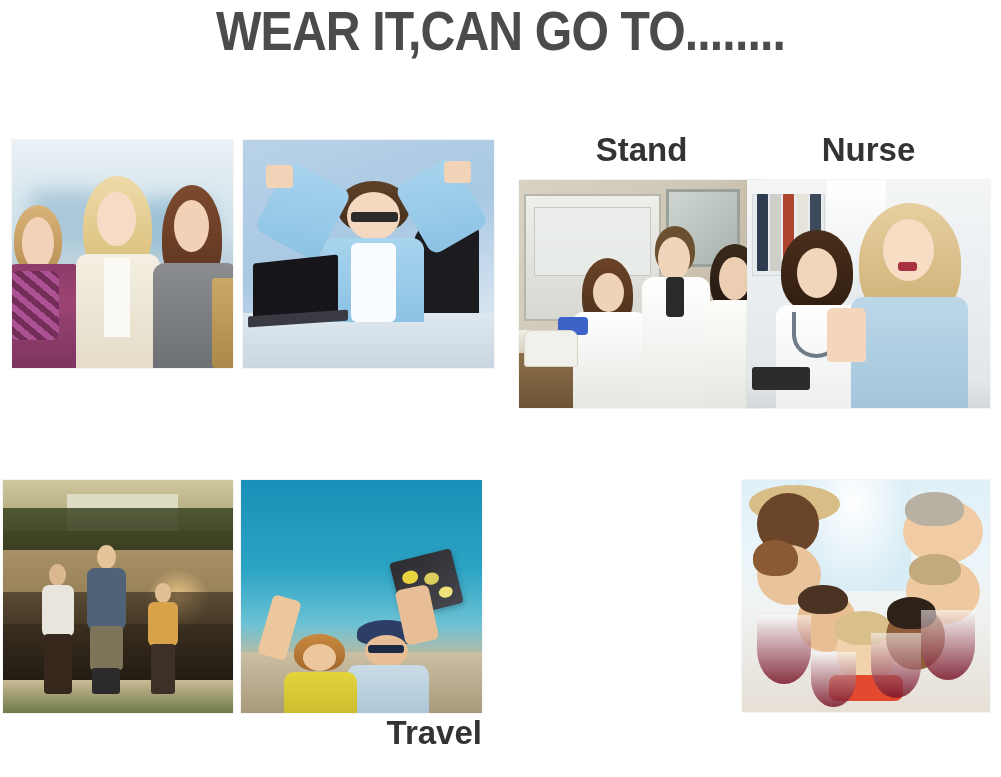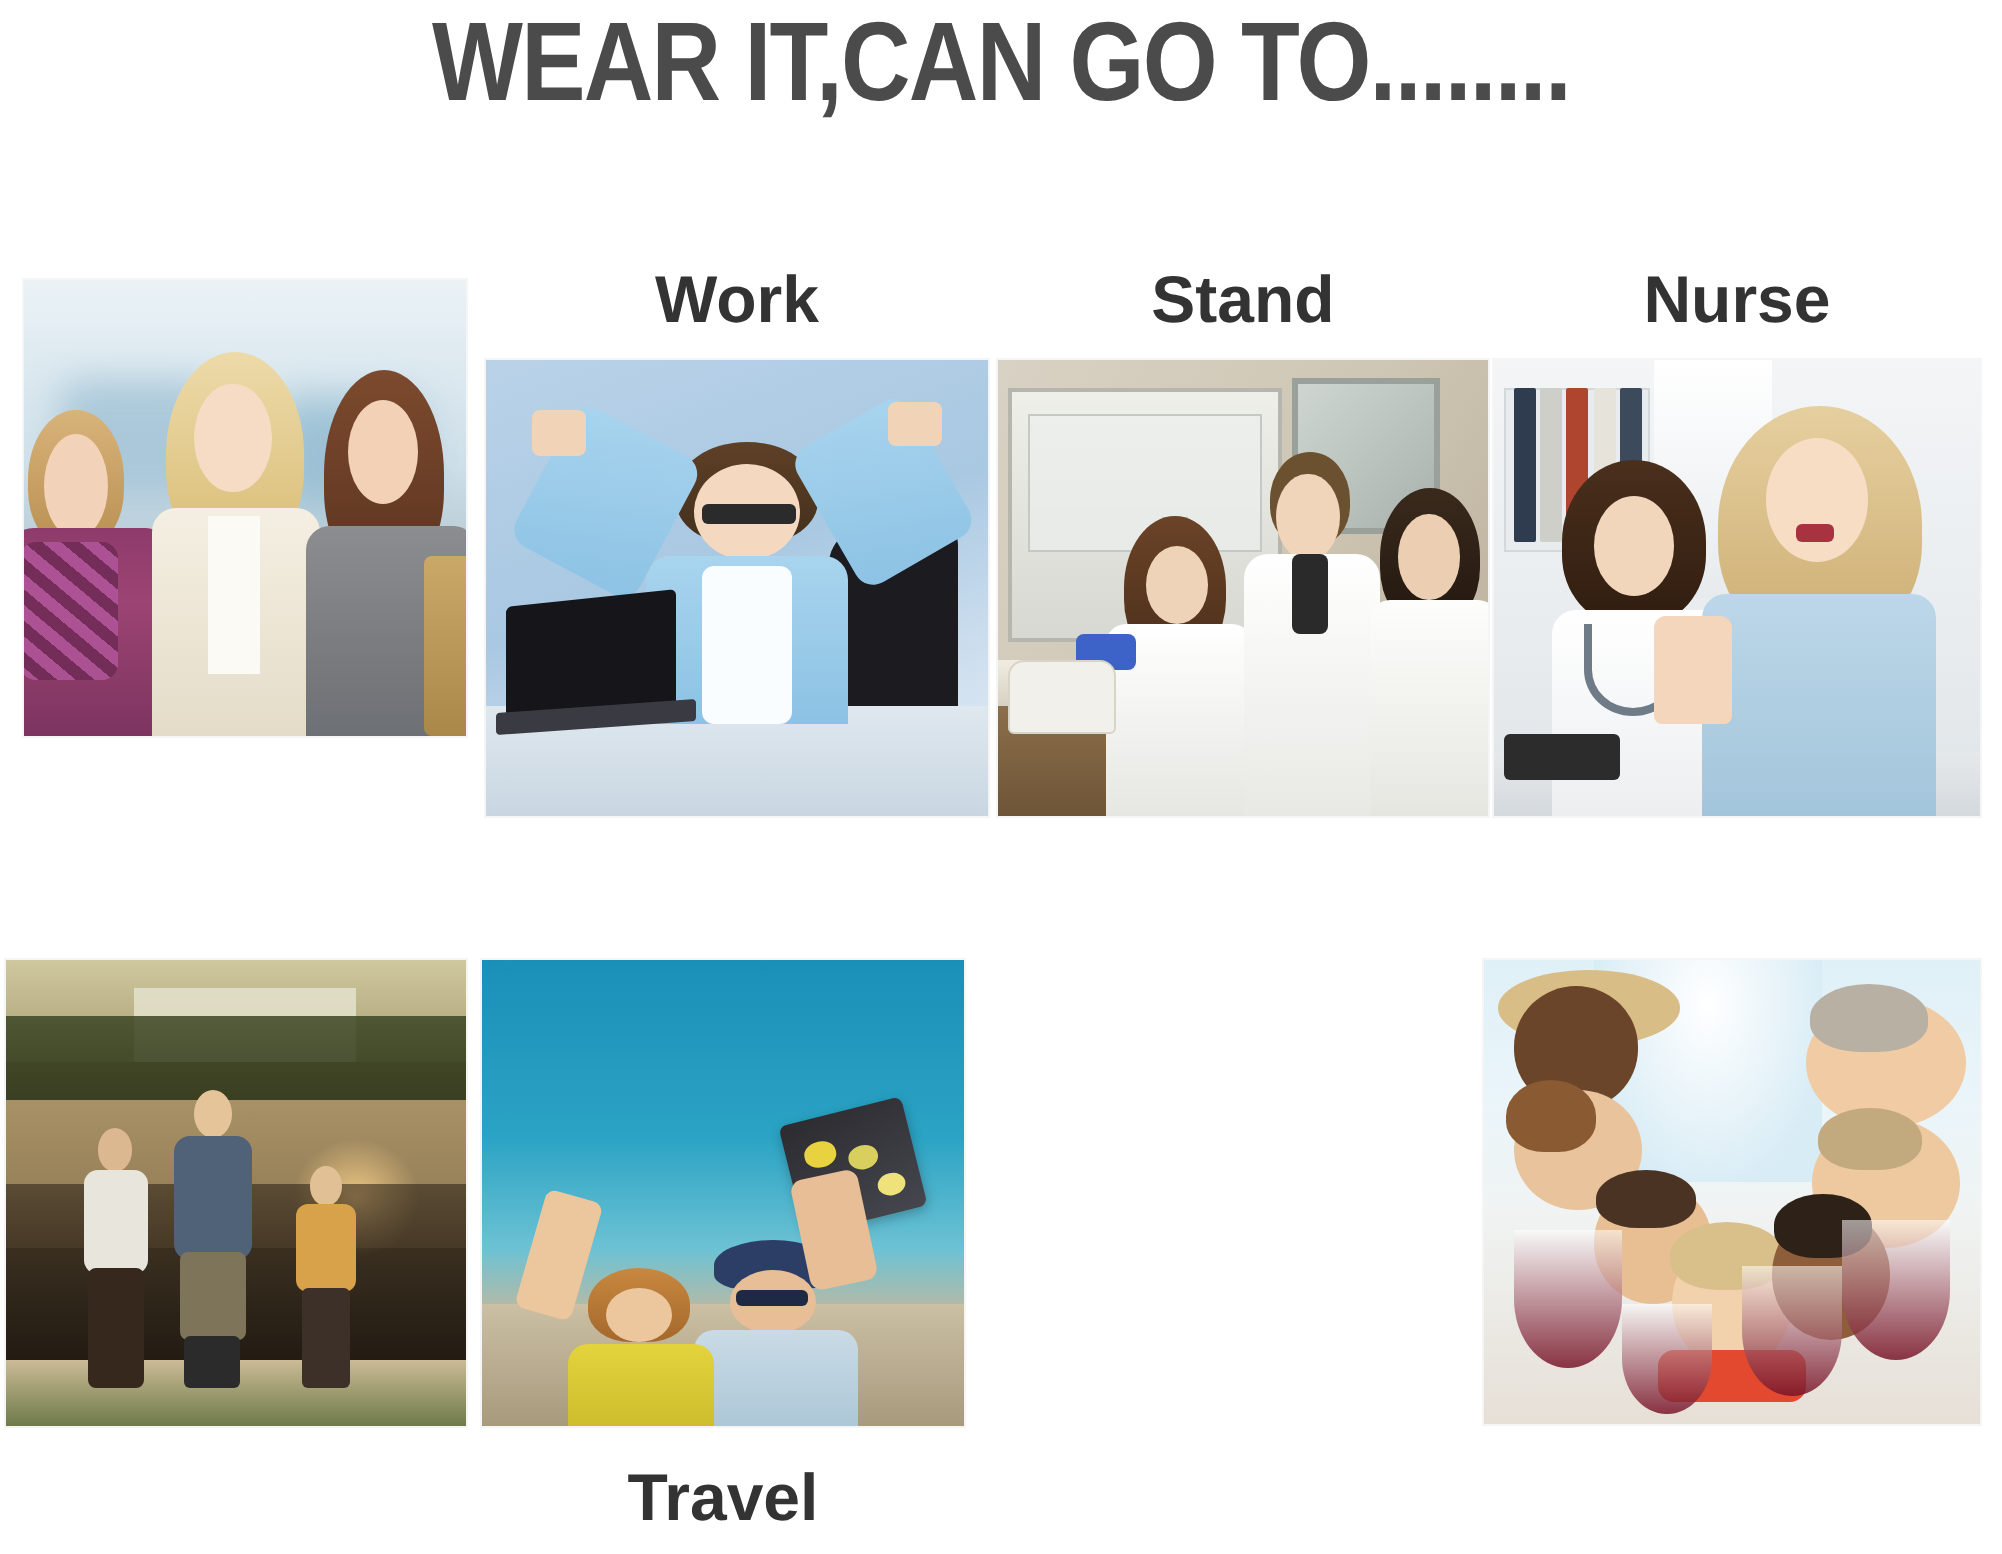--- a/index.html
+++ b/index.html
@@ -195,21 +195,20 @@
           <div class="hair" style="left:10%; top:2%; width:72%; height:56%; background:linear-gradient(180deg,#7c4a2e,#5c3420);"></div>
           <div class="head" style="left:24%; top:10%; width:42%; height:28%; background:#f2d1b6;"></div>
           <div class="body" style="left:0; top:44%; width:100%; height:56%;
                background:linear-gradient(180deg,#8b8d90,#6d7074); border-radius:12px 10px 0 0;"></div>
           <div class="body" style="left:70%; top:52%; width:28%; height:48%; background:linear-gradient(180deg,#c9a868,#a98849); border-radius:4px;"></div>
         </div>
       </div>
     </div>
 
     <div class="cell" style="left:243px; width:251px;">
-      <div class="cell-label">Work</div>
       <div class="photo sc-work" style="margin-top:10px; width:251px; height:228px;">
         <div class="layer chair"></div>
         <div class="layer desk"></div>
 
         <div class="fig" style="left:30%; top:18%; width:44%; height:62%;">
           <div class="hair" style="left:18%; top:0; width:64%; height:36%; background:linear-gradient(180deg,#5e4026,#43301d);"></div>
           <div class="head" style="left:26%; top:8%; width:48%; height:34%; background:#f4d9c0;"></div>
           <div style="position:absolute; left:30%; top:22%; width:42%; height:7%; background:#2b2b2b; border-radius:3px;"></div>
           <div class="body" style="left:4%; top:40%; width:92%; height:60%;
                background:linear-gradient(180deg,#a8d4ee,#8cc2e4); border-radius:12px 12px 0 0;"></div>
@@ -220,21 +219,21 @@
              background:linear-gradient(160deg,#a8d4ee,#8cc2e4); border-radius:10px; transform:rotate(28deg);"></div>
         <div class="fig" style="left:9%; top:11%; width:11%; height:10%; background:#f1d3b8; border-radius:4px;"></div>
         <div class="fig" style="right:8%; top:12%; width:26%; height:34%;
              background:linear-gradient(200deg,#a8d4ee,#8cc2e4); border-radius:10px; transform:rotate(-30deg);"></div>
         <div class="fig" style="right:9%; top:9%; width:11%; height:10%; background:#f1d3b8; border-radius:4px;"></div>
         <div class="layer laptop-screen"></div>
         <div class="layer laptop-base"></div>
       </div>
     </div>
 
-    <div class="cell" style="left:499px; width:245px;">
+    <div class="cell" style="left:519px; width:245px;">
       <div class="cell-label">Stand</div>
       <div class="photo sc-stand" style="margin-top:10px; width:245px; height:228px;">
         <div class="layer wall"></div>
         <div class="layer window"></div>
         <div class="layer hood"></div>
         <div class="layer hood-glass"></div>
         <div class="layer counter"></div>
         <div class="layer cabinet"></div>
 
         <div class="fig" style="left:22%; top:34%; width:30%; height:66%;">
@@ -341,21 +340,21 @@
         </div>
         <div class="fig" style="left:66%; top:46%; width:14%; height:24%; background:#e7be95; border-radius:6px; transform:rotate(-12deg);"></div>
 
         <div class="fig" style="left:18%; top:66%; width:30%; height:36%;">
           <div class="hair" style="left:14%; top:0; width:70%; height:44%; background:linear-gradient(180deg,#c8883f,#a4682c);"></div>
           <div class="head" style="left:26%; top:12%; width:46%; height:32%; background:#ecc79e;"></div>
           <div class="body" style="left:0; top:46%; width:100%; height:54%; background:linear-gradient(180deg,#e3d33c,#cbbb2c); border-radius:10px 10px 0 0;"></div>
         </div>
         <div class="fig" style="left:10%; top:50%; width:12%; height:26%; background:#ecc79e; border-radius:5px; transform:rotate(16deg);"></div>
       </div>
-      <div class="cell-label" style="margin-top:16px;">Travel</div>
+      <div class="cell-label" style="margin-top:0;text-align:right;">Travel</div>
     </div>
 
 
     <div class="cell" style="left:742px; width:248px;">
       <div class="photo sc-party" style="width:248px; height:232px;">
         <div class="layer sky2"></div>
 
         <div class="fig" style="left:4%; top:4%; width:34%; height:30%;">
           <div class="hair" style="left:-4%; top:-6%; width:108%; height:54%; background:#d9bd86; border-radius:50%;"></div>
           <div class="head" style="left:6%; top:6%; width:74%; height:88%; background:#6b4529;"></div>

